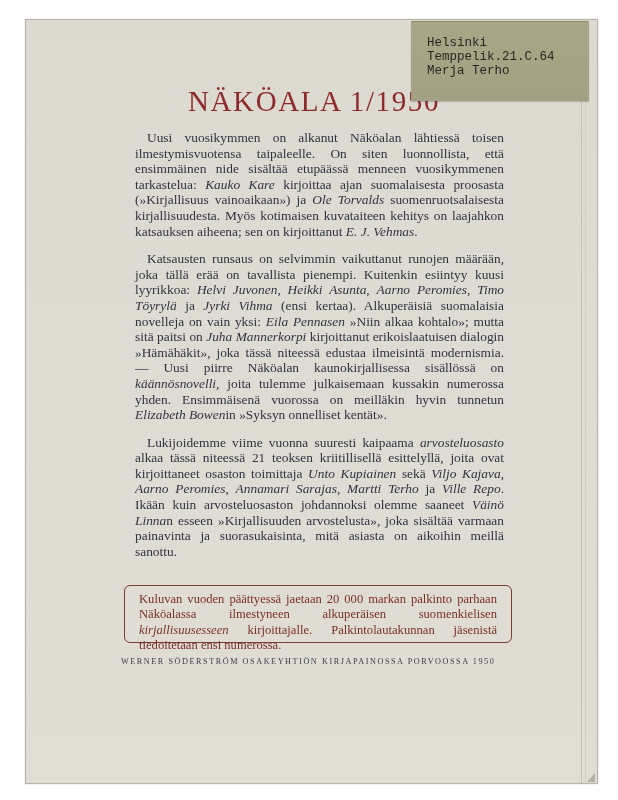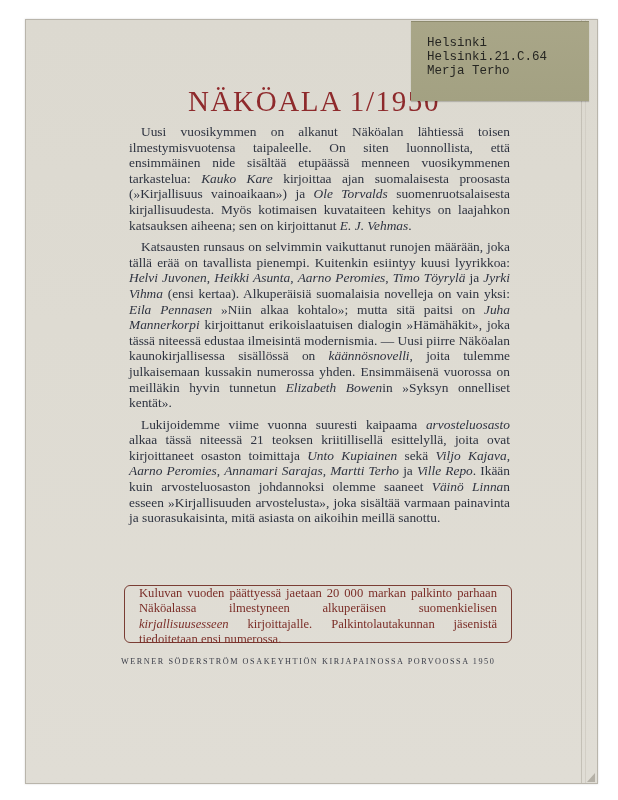--- a/index.html
+++ b/index.html
@@ -65,33 +65,33 @@
     position: absolute;
     left: 97px; top: 98px;
     width: 393px;
     font-family: "Liberation Serif", "DejaVu Serif", serif;
     font-size: 13.4px;
     line-height: 15.6px;
     color: #2e3340;
     text-align: justify;
   }
   .body p {
-    margin: 6px;
+    margin: 12px;
     text-indent: 12px;
     text-align: justify;
   }
   .body em { font-style: italic; }
   .prize-box {
     position: absolute;
     left: 98px; top: 565px;
     width: 388px; height: 58px;
     border: 1.3px solid #7a3d34;
     border-radius: 6px;
     box-sizing: border-box;
-    padding: 0 14px 0 14px;
+    padding: 6px 14px 0 14px;
     font-family: "Liberation Serif", "DejaVu Serif", serif;
     font-size: 12.6px;
     line-height: 15.4px;
     color: #7b2e28;
     text-align: justify;
   }
   .prize-box p { margin: 0; text-align: justify; }
   .imprint {
     position: absolute;
     left: 95px; top: 637px;
@@ -126,21 +126,21 @@
 
 <div class="page">
   <div class="fold-line"></div>
   <div class="fold-line-2"></div>
 
   <h1 class="title">NÄKÖALA 1/1950</h1>
 
   <div class="label">
     <div class="label-lines">
       <span class="label-line">Helsinki</span>
-      <span class="label-line">Helsinki.21.C.64</span>
+      <span class="label-line">Temppelik.21.C.64</span>
       <span class="label-line">Merja Terho</span>
     </div>
   </div>
 
   <div class="body">
     <p><span>Uusi vuosikymmen on alkanut Näköalan lähtiessä toisen ilmestymisvuotensa taipaleelle. On siten luonnollista, että ensimmäinen nide sisältää etupäässä menneen vuosikymmenen tarkastelua: </span><em>Kauko Kare</em><span> kirjoittaa ajan suomalaisesta proosasta (»Kirjallisuus vainoaikaan») ja </span><em>Ole Torvalds</em><span> suomenruotsalaisesta kirjallisuudesta. Myös kotimaisen kuvataiteen kehitys on laajahkon katsauksen aiheena; sen on kirjoittanut </span><em>E. J. Vehmas</em><span>.</span></p>
     <p><span>Katsausten runsaus on selvimmin vaikuttanut runojen määrään, joka tällä erää on tavallista pienempi. Kuitenkin esiintyy kuusi lyyrikkoa: </span><em>Helvi Juvonen</em><span>, </span><em>Heikki Asunta</em><span>, </span><em>Aarno Peromies</em><span>, </span><em>Timo Töyrylä</em><span> ja </span><em>Jyrki Vihma</em><span> (ensi kertaa). Alkuperäisiä suomalaisia novelleja on vain yksi: </span><em>Eila Pennasen</em><span> »Niin alkaa kohtalo»; mutta sitä paitsi on </span><em>Juha Mannerkorpi</em><span> kirjoittanut erikoislaatuisen dialogin »Hämähäkit», joka tässä niteessä edustaa ilmeisintä modernismia. — Uusi piirre Näköalan kaunokirjallisessa sisällössä on </span><em>käännösnovelli</em><span>, joita tulemme julkaisemaan kussakin numerossa yhden. Ensimmäisenä vuorossa on meilläkin hyvin tunnetun </span><em>Elizabeth Bowen</em><span>in »Syksyn onnelliset kentät».</span></p>
     <p><span>Lukijoidemme viime vuonna suuresti kaipaama </span><em>arvosteluosasto</em><span> alkaa tässä niteessä 21 teoksen kriitillisellä esittelyllä, joita ovat kirjoittaneet osaston toimittaja </span><em>Unto Kupiainen</em><span> sekä </span><em>Viljo Kajava</em><span>, </span><em>Aarno Peromies</em><span>, </span><em>Annamari Sarajas</em><span>, </span><em>Martti Terho</em><span> ja </span><em>Ville Repo</em><span>. Ikään kuin arvosteluosaston johdannoksi olemme saaneet </span><em>Väinö Linna</em><span>n esseen »Kirjallisuuden arvostelusta», joka sisältää varmaan painavinta ja suorasukaisinta, mitä asiasta on aikoihin meillä sanottu.</span></p>
   </div>
 

